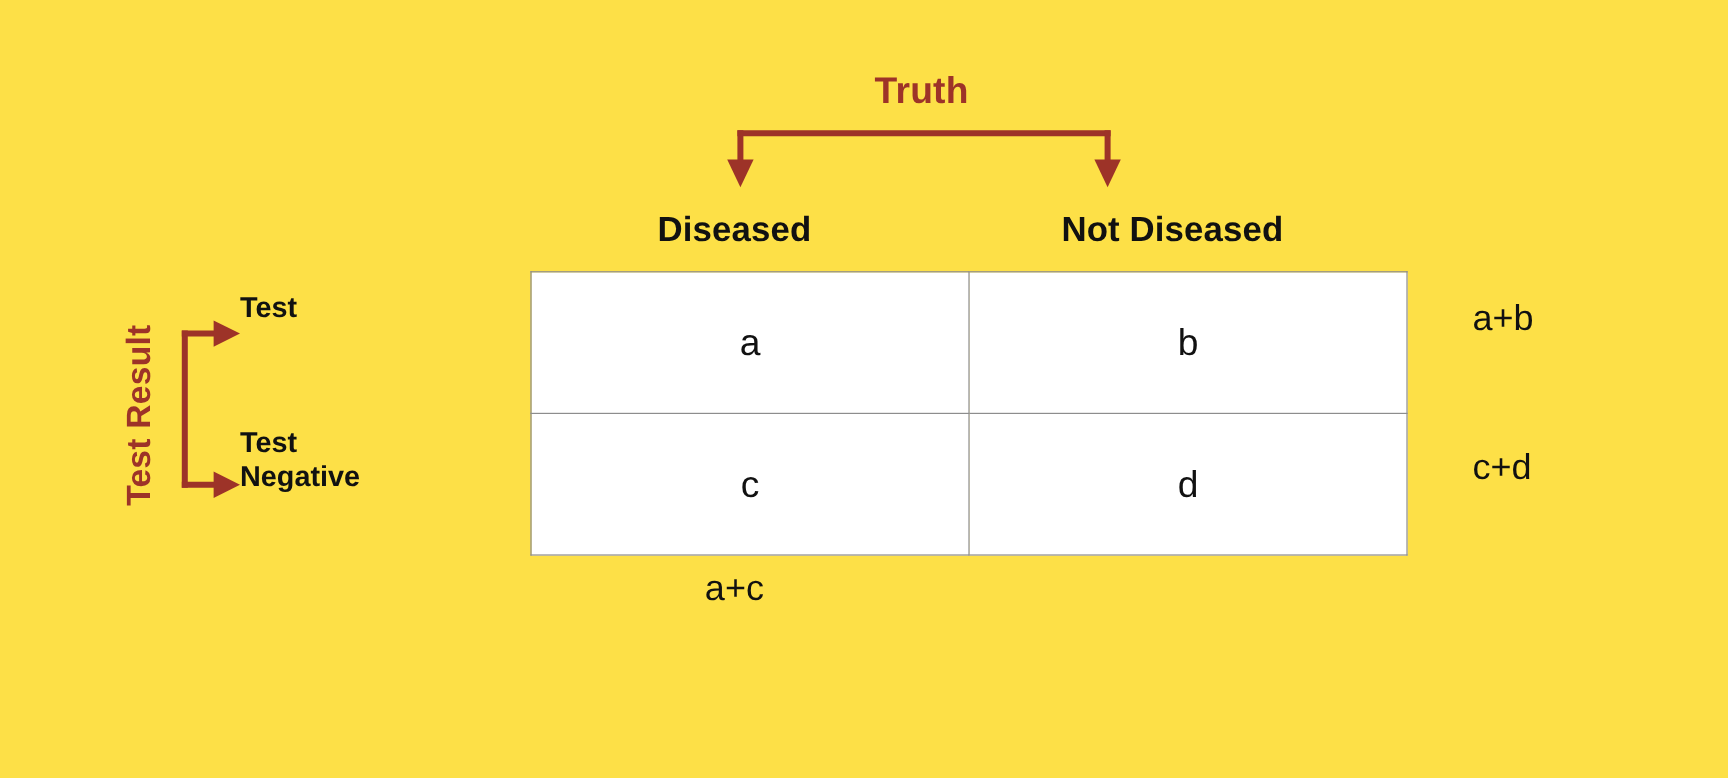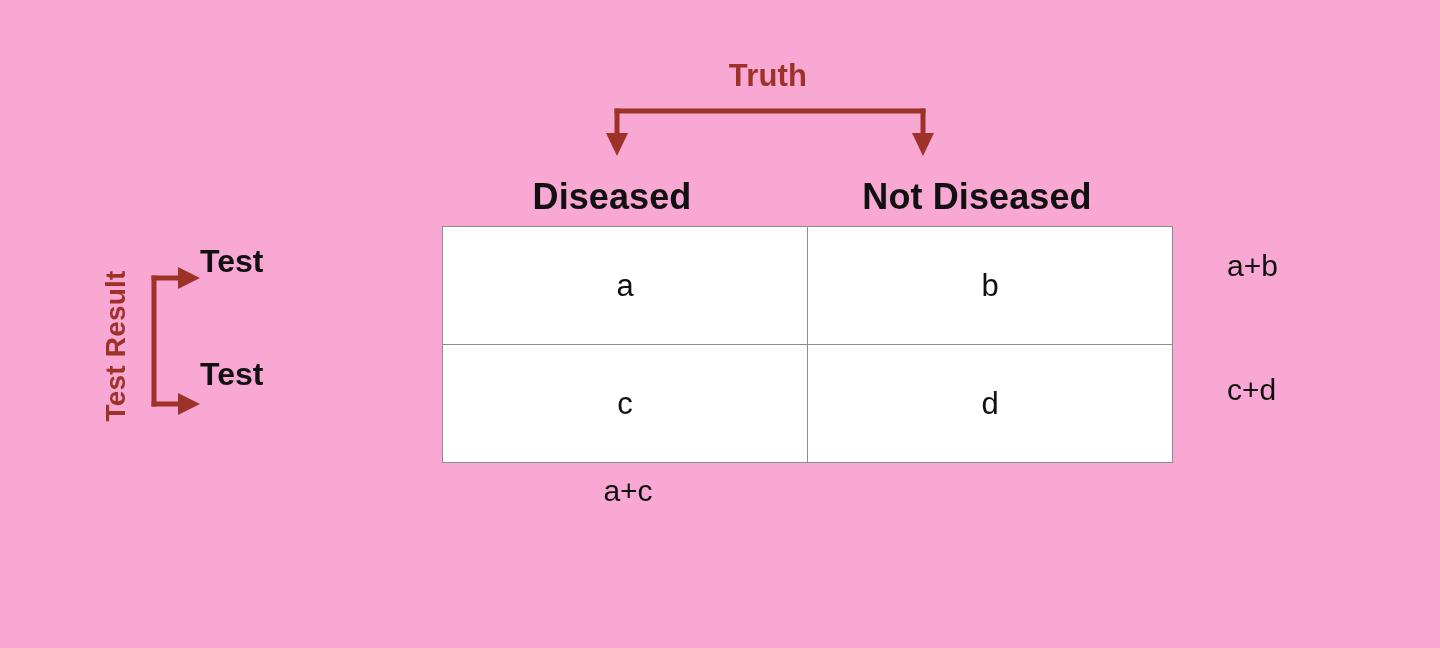--- a/index.html
+++ b/index.html
@@ -10,21 +10,21 @@
   }
   body {
     font-family: "Liberation Sans", sans-serif;
     -webkit-font-smoothing: antialiased;
   }
 
   #canvas {
     position: relative;
     width: 1440px;
     height: 648px;
-    background: #f9a8d4;
+    background: #fde047;
     overflow: hidden;
   }
 
   
   #truth-label {
     position: absolute;
     left: 616px;
     top: 58px;
     width: 304px;
     text-align: center;
@@ -39,21 +39,21 @@
     left: 600px;
     top: 100px;
     width: 340px;
     height: 62px;
   }
 
   
   .col-header {
     position: absolute;
     top: 176px;
-    font-size: 36px;
+    font-size: 29px;
     font-weight: bold;
     color: #111111;
     text-align: center;
     letter-spacing: 0.1px;
   }
   #header-diseased {
     left: 452px;
     width: 320px;
   }
   #header-not-diseased {
@@ -97,21 +97,21 @@
 
   
   .col-total {
     position: absolute;
     top: 474px;
     font-size: 30px;
     color: #111111;
     text-align: center;
     white-space: nowrap;
   }
-  #col-total-left   { left: 468px; width: 320px; }
+  #col-total-left   { left: 452px; width: 320px; }
   #col-total-right  { left: 790px; width: 374px; }
   #grand-total      { left: 1187px; text-align: left; }
 
   
   #test-result-label {
     position: absolute;
     left: -4px;
     top: 330px;
     width: 240px;
     text-align: center;
@@ -128,21 +128,21 @@
     left: 148px;
     top: 266px;
     width: 56px;
     height: 150px;
   }
 
   .row-label {
     position: absolute;
     left: 200px;
     width: 210px;
-    font-size: 32px;
+    font-size: 24px;
     font-weight: bold;
     color: #111111;
     line-height: 1.17;
     text-align: left;
   }
   #row-label-positive { top: 243px; }
   #row-label-negative { top: 356px; }
 </style>
 </head>
 <body>
@@ -170,20 +170,21 @@
     <path d="M 6 138 L 33 138" stroke="#9d3328" stroke-width="5" fill="none" stroke-linecap="square"></path>
     <polygon points="52,12 30,1 30,23" fill="#9d3328"></polygon>
     <polygon points="52,138 30,127 30,149" fill="#9d3328"></polygon>
   </svg>
 
   <div class="row-label" id="row-label-positive">
     <div>Test</div>
   </div>
   <div class="row-label" id="row-label-negative">
     <div>Test</div>
+    <div>Negative</div>
   </div>
 
   <table id="matrix-table">
     <tbody>
       <tr>
         <td>a</td>
         <td>b</td>
       </tr>
       <tr>
         <td>c</td>

